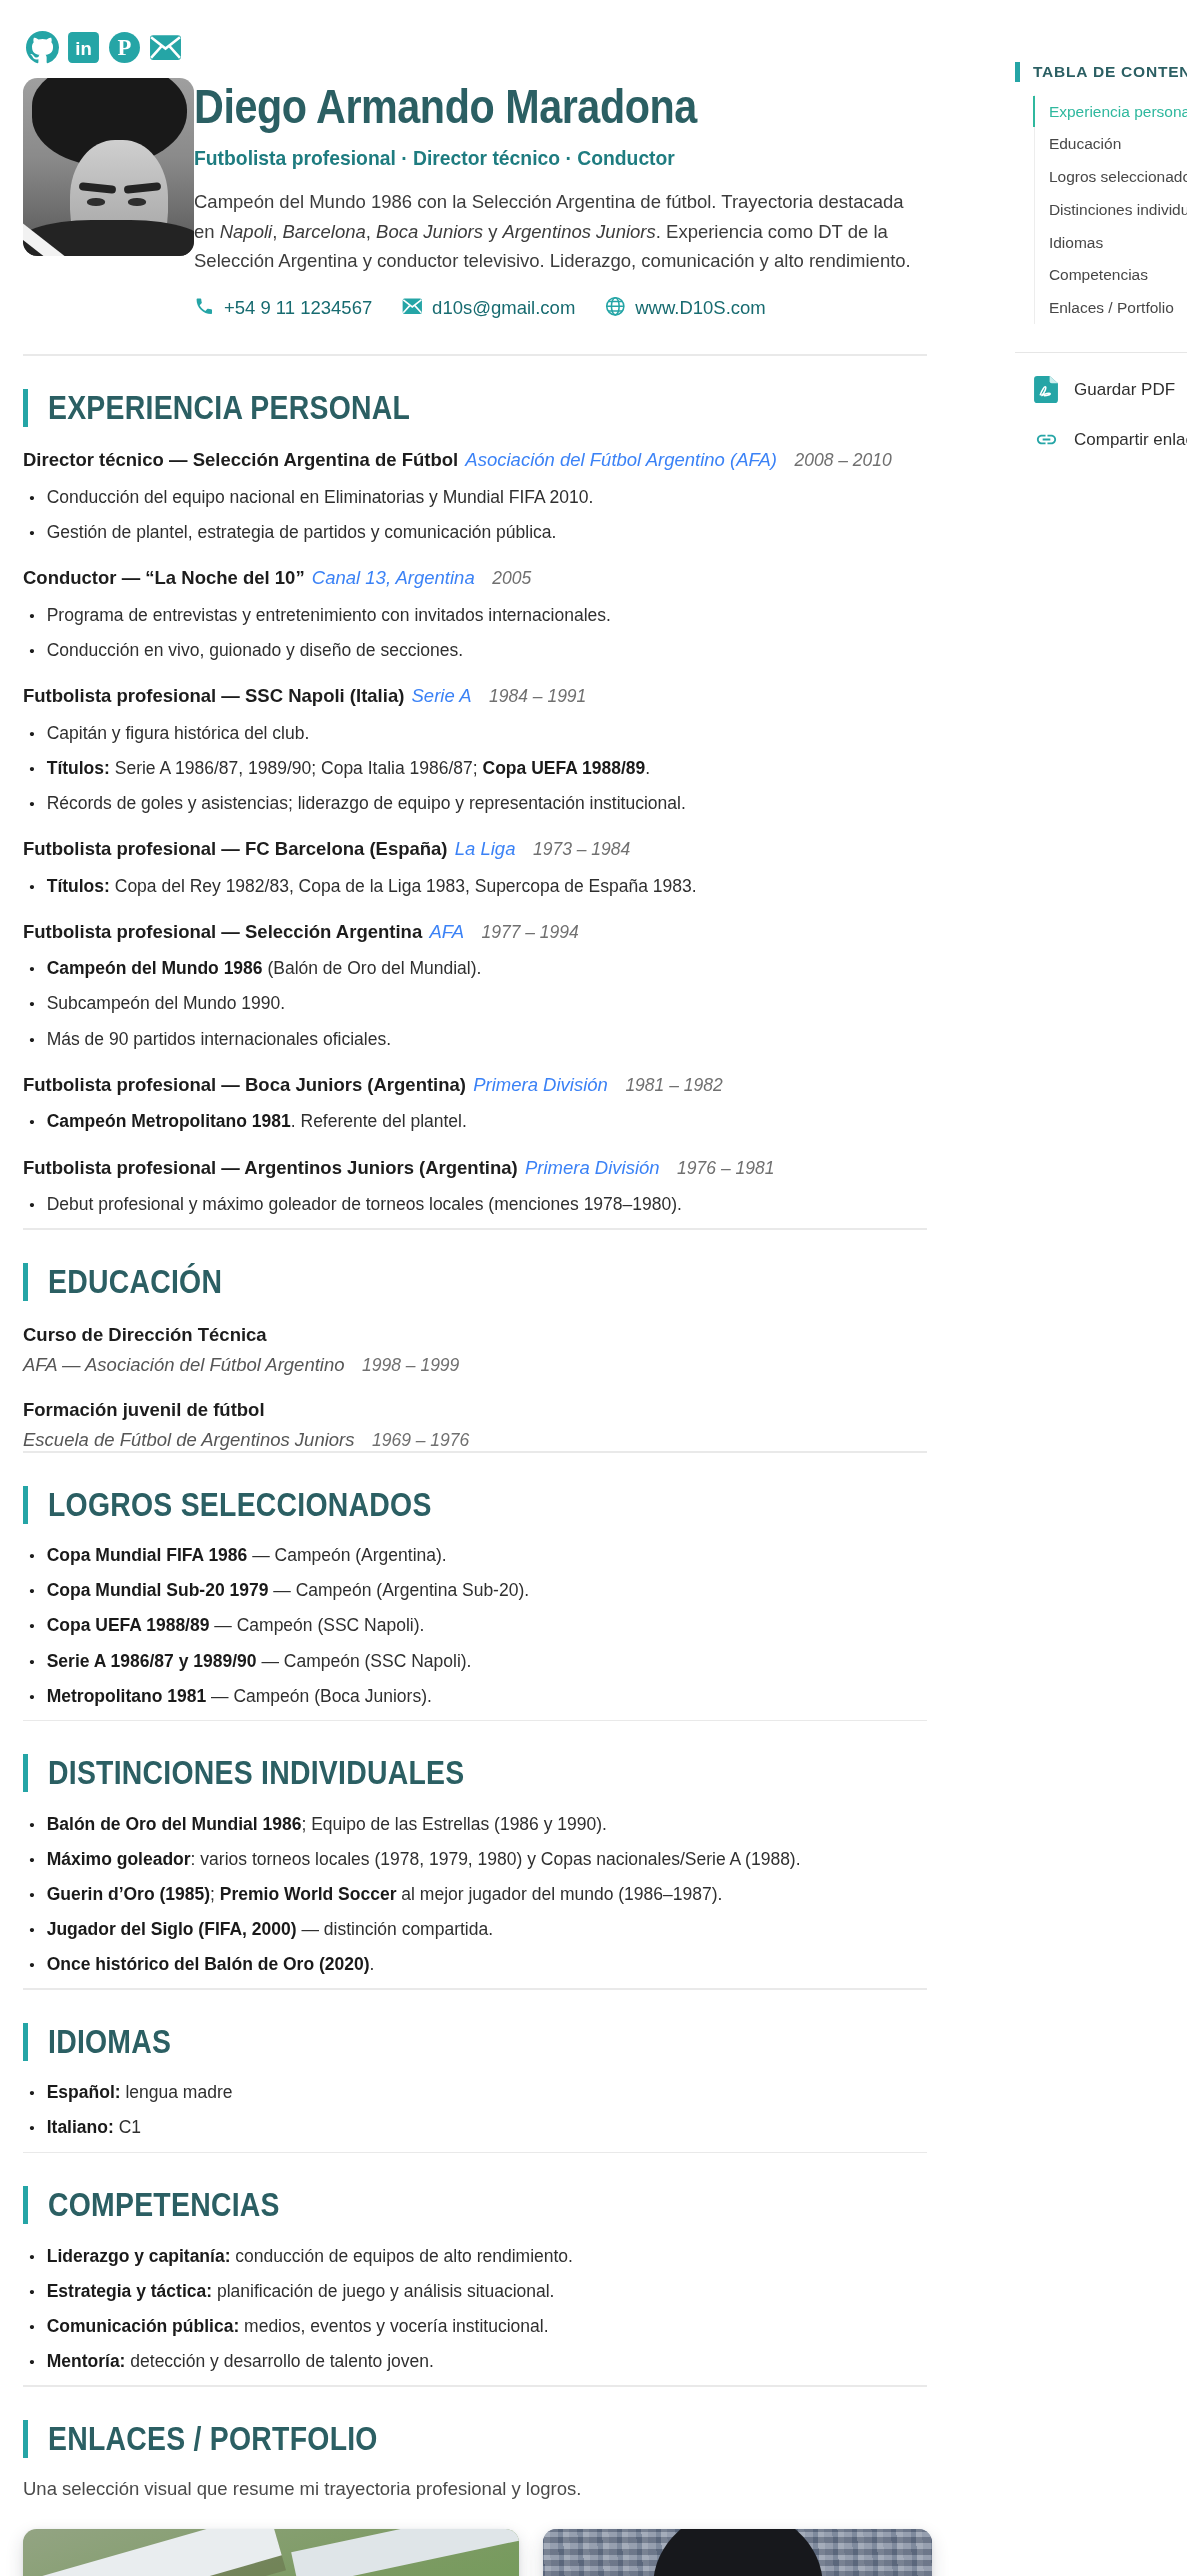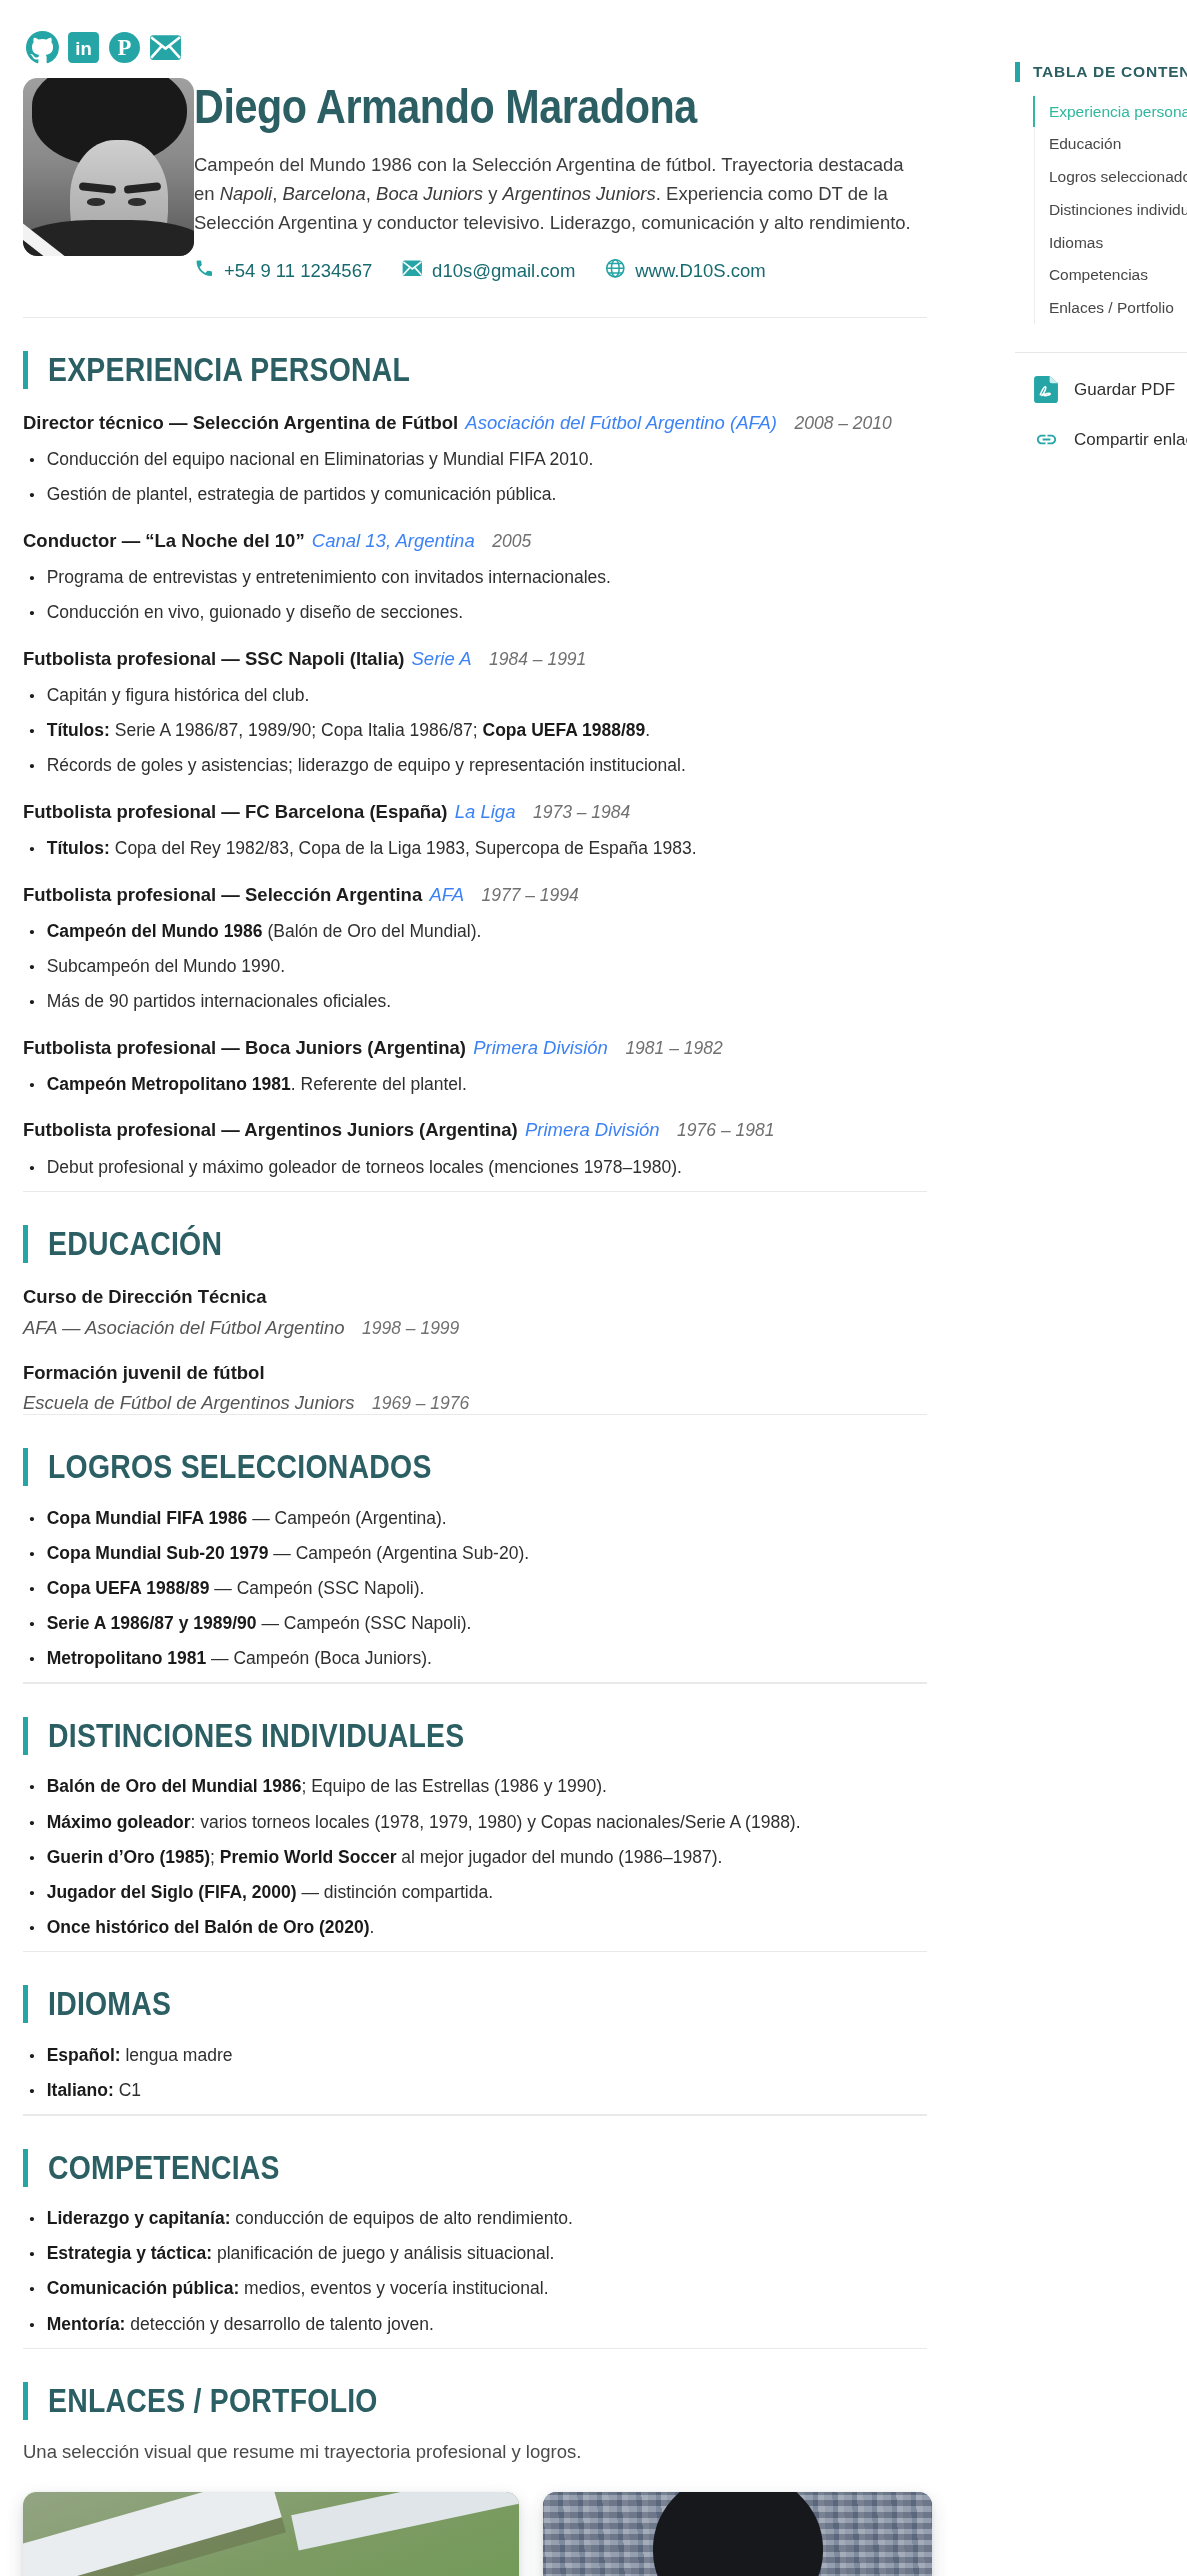--- a/index.html
+++ b/index.html
@@ -117,20 +117,21 @@
       <div class="hp-face"></div>
       <div class="hp-brow1"></div>
       <div class="hp-brow2"></div>
       <div class="hp-eye1"></div>
       <div class="hp-eye2"></div>
       <div class="hp-jacket"></div>
       <div class="hp-stripe"></div>
     </div>
     <div class="hero-main">
       <h1 class="person-name"><span class="condensed">Diego Armando Maradona</span></h1>
+      <div class="person-sub"><span class="condensed">Futbolista profesional · Director técnico · Conductor</span></div>
       <p class="summary" id="summary"><span>Campeón del Mundo 1986 con la Selección Argentina de fútbol. Trayectoria destacada en </span><i>Napoli</i><span>, </span><i>Barcelona</i><span>, </span><i>Boca Juniors</i><span> y </span><i>Argentinos Juniors</i><span>. Experiencia como DT de la Selección Argentina y conductor televisivo. Liderazgo, comunicación y alto rendimiento.</span></p>
       <div class="contact-row" id="contact-row">
           <div class="contact-item">
             <span class="cicon"><svg width="20.6" height="20.6" viewBox="0 0 24 24">
                 <path fill="#25a5a6" d="M6.62 10.79c1.44 2.83 3.76 5.14 6.59 6.59l2.2-2.2c.27-.27.67-.36 1.02-.24 1.12.37 2.33.57 3.57.57.55 0 1 .45 1 1V20c0 .55-.45 1-1 1-9.39 0-17-7.61-17-17 0-.55.45-1 1-1h3.5c.55 0 1 .45 1 1 0 1.25.2 2.45.57 3.57.11.35.03.74-.25 1.02l-2.2 2.2z"></path>
               </svg></span>
             <span>+54 9 11 1234567</span>
           </div>
           <div class="contact-item">
             <span class="cicon"><svg width="20.6" height="20.6" viewBox="0 0 64 64">

